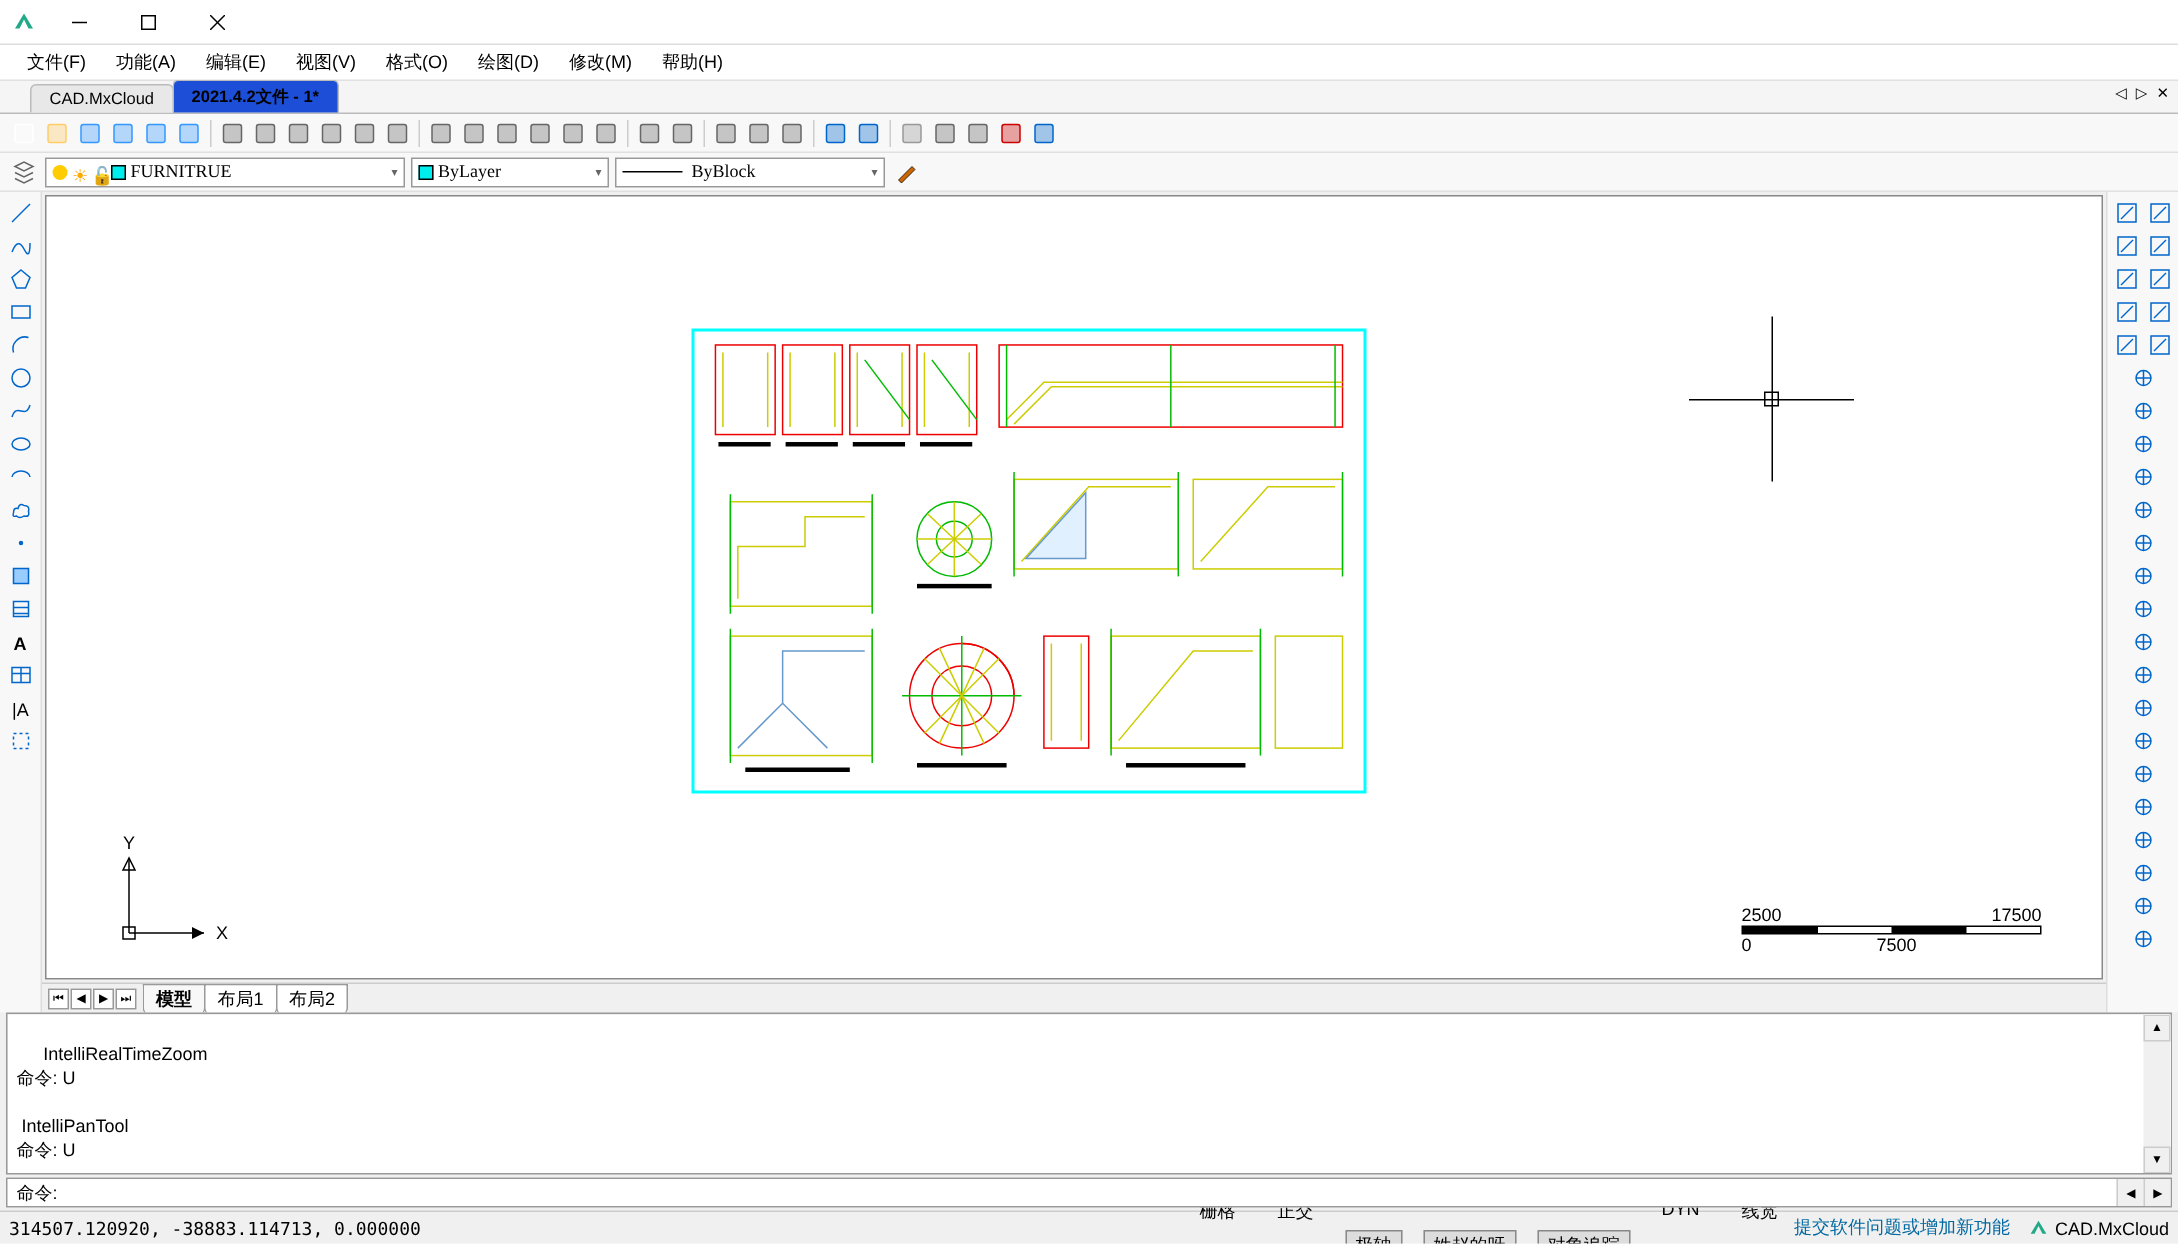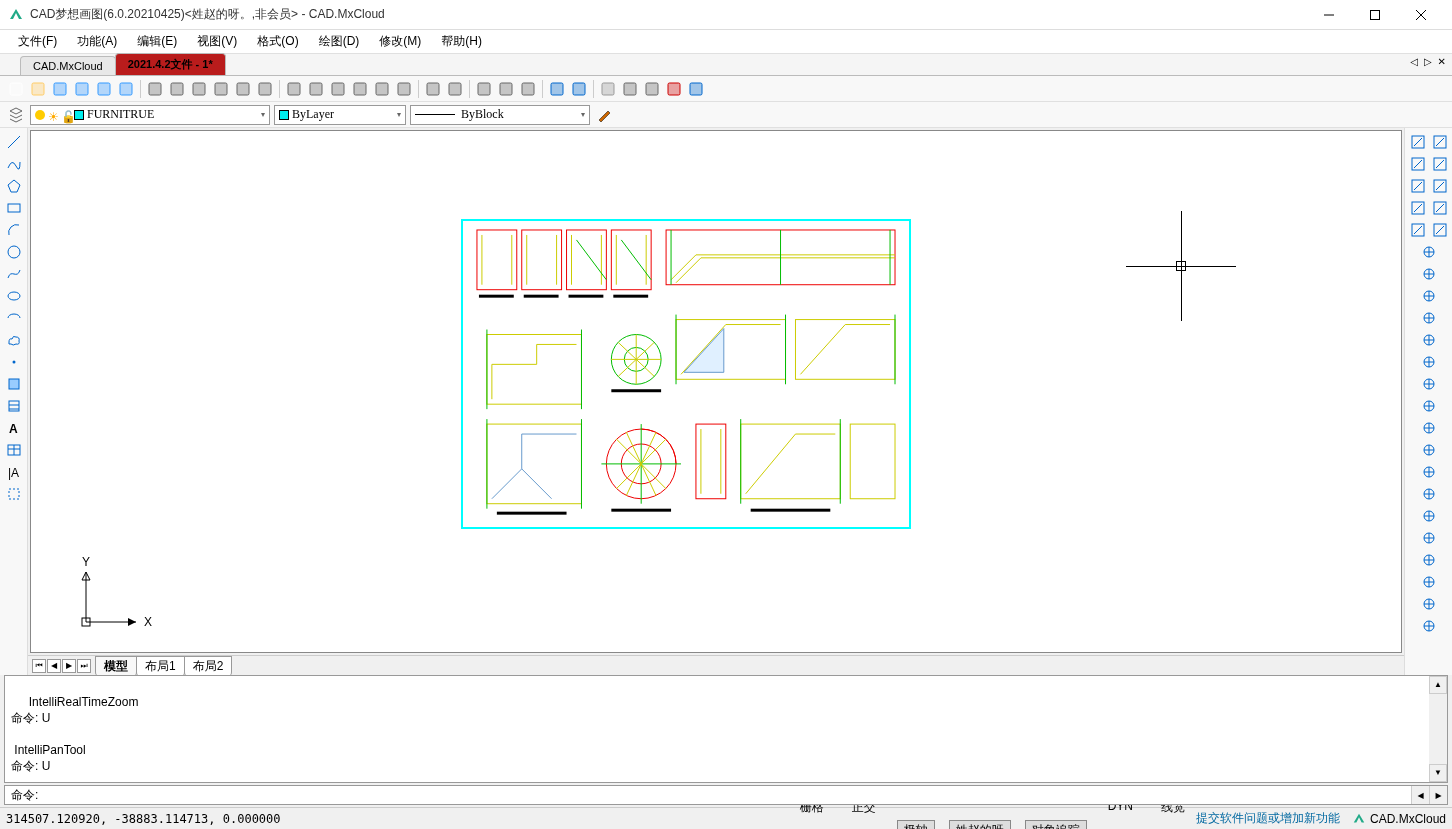--- a/index.html
+++ b/index.html
@@ -5,21 +5,21 @@
 * { margin: 0; padding: 0; box-sizing: border-box; font-family: "Microsoft YaHei", Arial, sans-serif; font-size: 12px; }
 body { background: #f0f0f0; width: 1452px; height: 829px; overflow: hidden; display: flex; flex-direction: column; }
 .titlebar { height: 30px; background: #fff; display: flex; align-items: center; padding: 0 8px; border-bottom: 1px solid #ddd; }
 .titlebar .app-icon { width: 16px; height: 16px; margin-right: 6px; color: #2a8; }
 .titlebar .title { flex: 1; color: #333; }
 .titlebar .win-btn { width: 46px; height: 30px; display: flex; align-items: center; justify-content: center; cursor: pointer; }
 .menubar { height: 24px; background: #fff; display: flex; align-items: center; padding: 0 8px; border-bottom: 1px solid #e0e0e0; }
 .menubar .menu { padding: 2px 10px; cursor: pointer; }
 .tabrow { height: 22px; background: #f5f5f5; display: flex; align-items: flex-end; border-bottom: 1px solid #bbb; padding-left: 20px; position: relative; }
 .tabrow .tab { padding: 3px 12px; background: #e8e8e8; border: 1px solid #bbb; border-bottom: none; margin-right: -1px; border-radius: 4px 4px 0 0; cursor: pointer; font-size: 11px; }
-.tabrow .tab.active { background: #b91c1c; font-weight: bold; }
+.tabrow .tab.active { background: #1d4ed8; font-weight: bold; }
 .tabrow .tab-nav { position: absolute; right: 4px; top: 2px; display: flex; gap: 2px; }
 .tabrow .tab-nav span { cursor: pointer; padding: 0 2px; font-size: 10px; }
 .toolbar { height: 26px; background: #f8f8f8; display: flex; align-items: center; padding: 0 6px; gap: 2px; border-bottom: 1px solid #e0e0e0; }
 .tb-btn { width: 20px; height: 20px; display: flex; align-items: center; justify-content: center; cursor: pointer; border: 1px solid transparent; }
 .tb-sep { width: 1px; height: 18px; background: #ccc; margin: 0 2px; }
 .toolbar2 { height: 26px; background: #f8f8f8; display: flex; align-items: center; padding: 0 6px; gap: 4px; border-bottom: 1px solid #e0e0e0; }
 .layer-combo { display: flex; align-items: center; border: 1px solid #999; background: #fff; height: 20px; padding: 0 4px; }
 .layer-combo .sw { width: 10px; height: 10px; margin-right: 3px; }
 .layer-combo .txt { font-family: Liberation Serif, serif; min-width: 100px; }
 .layer-combo .arrow { margin-left: auto; padding-left: 8px; font-size: 8px; color: #666; }
@@ -69,21 +69,20 @@
 </style>
 </head>
 <body>
 
 <div class="titlebar">
   <span class="app-icon">
     <svg width="16" height="16" viewBox="0 0 16 16">
         <path d="M2 12 L8 2 L14 12 L11 12 L8 6 L5 12 Z" fill="#2a8"></path>
       </svg>
   </span>
-  <span class="title">CAD梦想画图(6.0.20210425)&lt;姓赵的呀。,非会员&gt; - CAD.MxCloud</span>
   <div class="win-btn">
       <svg width="10" height="10">
         <line x1="0" y1="5" x2="10" y2="5" stroke="#000"></line>
       </svg>
     </div>
   <div class="win-btn">
       <svg width="10" height="10">
         <rect x="0.5" y="0.5" width="9" height="9" fill="none" stroke="#000"></rect>
       </svg>
     </div>
@@ -554,20 +553,37 @@
           <line x1="10" y1="70" x2="60" y2="70" stroke="#000"></line>
           <path d="M60 70 L52 66 L52 74 Z" fill="#000"></path>
           <line x1="10" y1="70" x2="10" y2="20" stroke="#000"></line>
           <path d="M10 20 L6 28 L14 28 Z" fill="none" stroke="#000"></path>
           <rect x="6" y="66" width="8" height="8" fill="none" stroke="#000"></rect>
           <text x="68" y="74" font-size="11">X</text>
           <text x="6" y="14" font-size="11">Y</text>
         </svg>
       </div>
 
+      <div class="scalebar">
+        <div class="labels">
+            <span>2500</span>
+            <span>17500</span>
+          </div>
+        <div class="bar">
+            <div></div>
+            <div></div>
+            <div style="background:#000"></div>
+            <div></div>
+          </div>
+        <div class="labels">
+            <span>0</span>
+            <span>7500</span>
+            <span></span>
+          </div>
+      </div>
     </div>
 
     <div class="layout-tabs" id="layouttabs">
       <div class="nav">
         <span>⏮</span>
         <span>◀</span>
         <span>▶</span>
         <span>⏭</span>
       </div>
     <div class="ltab active">模型</div>

